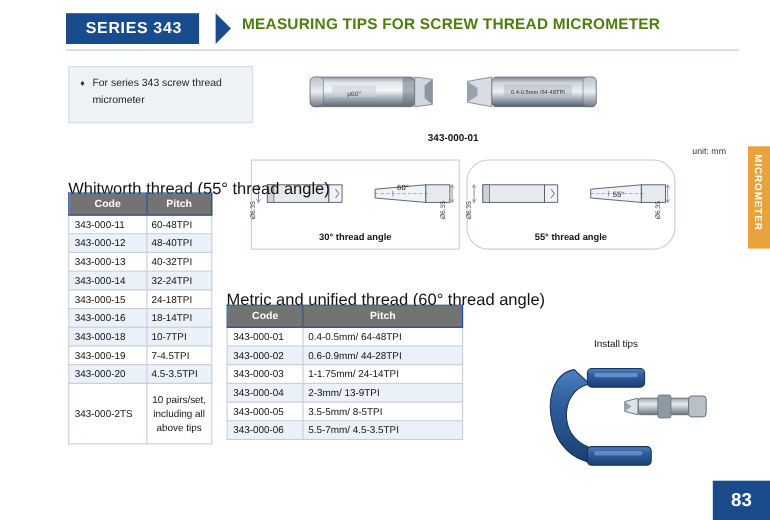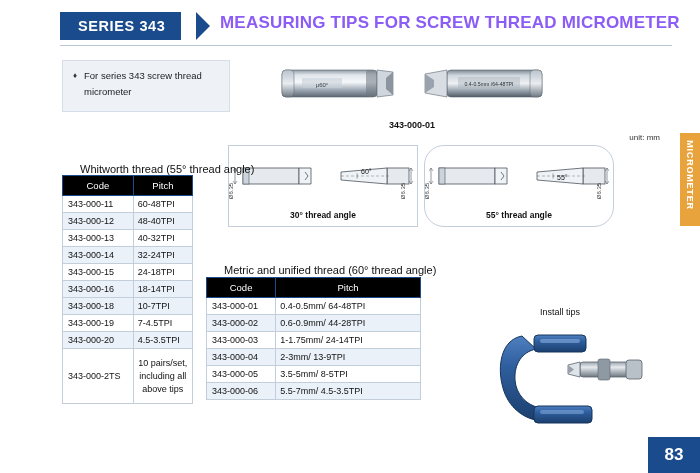--- a/index.html
+++ b/index.html
@@ -24,21 +24,21 @@
   }
   .series-arrow{
     position:absolute;left:196px;top:12px;
     width:0;height:0;
     border-top:14px solid transparent;
     border-bottom:14px solid transparent;
     border-left:14px solid #1a4b8c;
   }
   .header-title{
     position:absolute;left:220px;top:13px;
-    font-size:17px;font-weight:bold;color:#8b5cf6;letter-spacing:.2px;
+    font-size:14px;font-weight:bold;color:#4d7c0f;letter-spacing:.2px;
   }
   .header-rule{
     position:absolute;left:60px;top:45px;width:612px;height:1px;background:#b9c6d6;
   }
   
   .note-box{
     position:absolute;left:62px;top:60px;width:166px;height:50px;
     background:#eef2f7;border:1px solid #d4dde8;
   }
   .note-bullet{
@@ -74,31 +74,31 @@
   }
   .anglelabel{
     position:absolute;font-size:7px;color:#111;
   }
   
   table{border-collapse:collapse;}
   .tbl{
     position:absolute;font-size:9px;
   }
   .tbl th{
-    background:#000000;color:#fff;font-size:9.5px;font-weight:normal;
+    background:#737373;color:#fff;font-size:9.5px;font-weight:bold;
     padding:4px 0;border:1px solid #1a4b8c;
   }
   .tbl td{
     border:1px solid #c3cedb;padding:3px 4px;color:#111;
   }
   .tbl td.code{font-weight:normal;text-align:left;padding-left:5px;}
   .tbl td.val{}
   .tbl tr.alt td{background:#eaf1f8;}
   .tbl-title{
-    position:absolute;font-size:11px;color:#111;margin-left:18px;
+    position:absolute;font-size:15px;color:#111;
   }
   .multi{line-height:13px;text-align:center;}
   
   .install-cap{
     position:absolute;left:540px;top:307px;font-size:9px;color:#111;
   }
   .install-box{
     position:absolute;left:494px;top:322px;width:170px;height:110px;
     background:#fff;
   }

